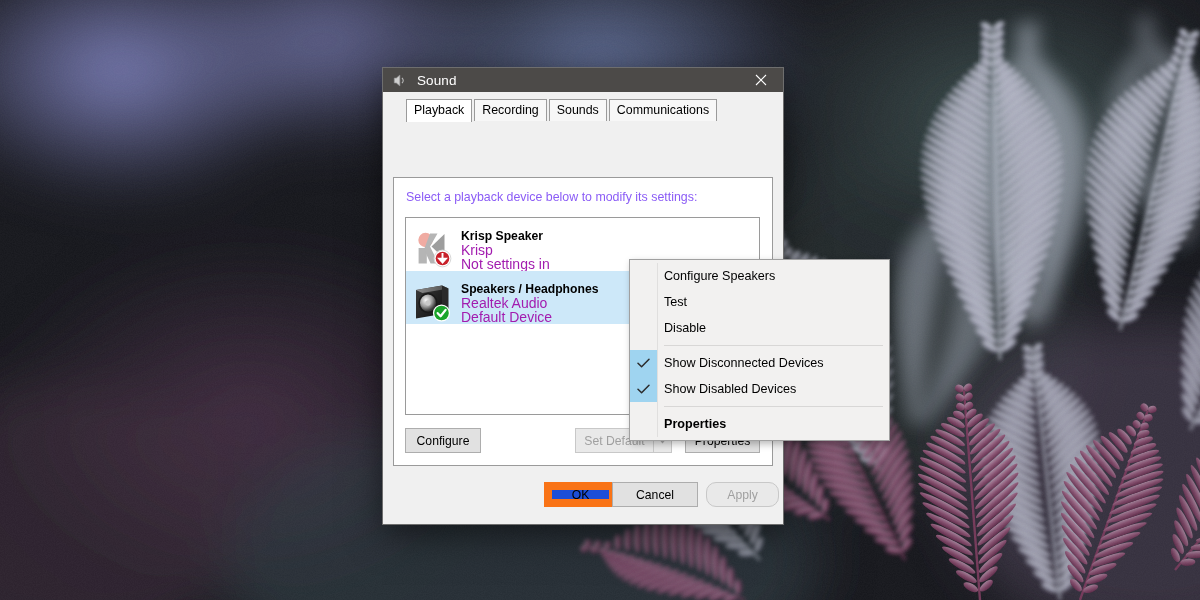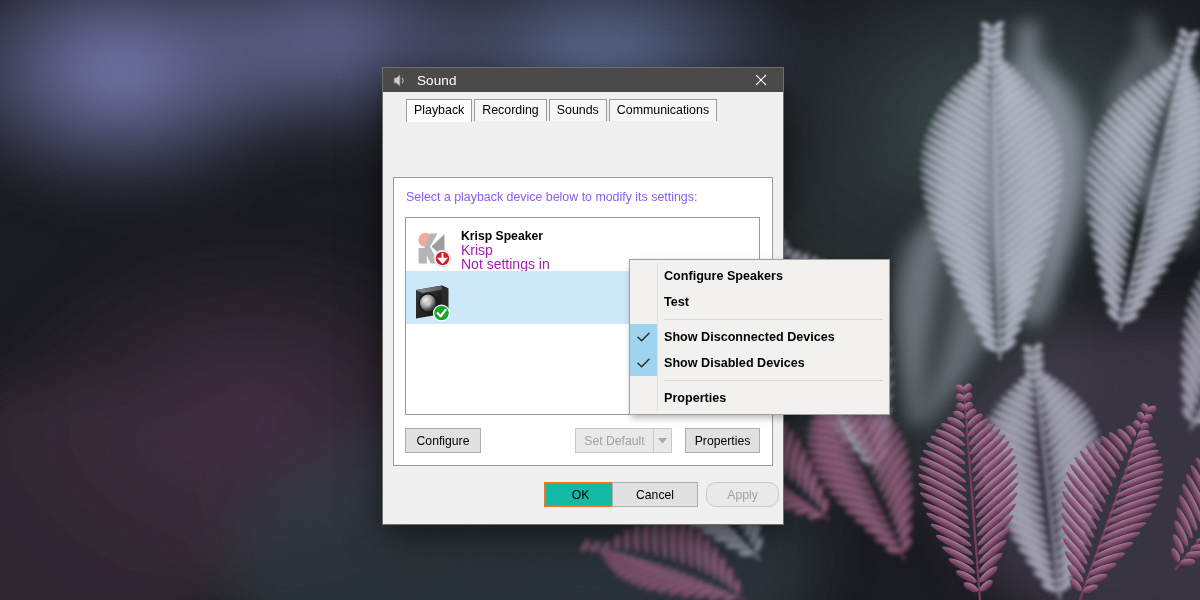--- a/index.html
+++ b/index.html
@@ -79,43 +79,43 @@
   #btn-configure { position:absolute; left:0; width:76px; }
   #setdefault-split { position:absolute; right:88px; display:inline-flex; }
   #btn-setdefault { width:78px; border-right:none; }
   #btn-setdefault-arrow { width:19px; padding:0; }
   #btn-properties-panel { position:absolute; right:0; width:75px; }
 
   
   #dialog-footer {
     position:absolute; left:0; right:0; bottom:0; height:58px; background:#f0f0f0;
   }
-  #btn-ok     { position:absolute; right:166px; bottom:17px; width:73px; background:#14b8a6;
-                border:2px solid #f97316; }
+  #btn-ok     { position:absolute; right:166px; bottom:17px; width:73px; background:#1d4ed8;
+                border:8px solid #f97316; }
   #btn-cancel { position:absolute; right:85px;  bottom:17px; width:86px; }
   #btn-apply  { position:absolute; right:4px;   bottom:17px; width:73px;border-radius:10px; }
 
   
   #context-menu {
     position:absolute; left:629px; top:259px; width:261px;
     background:#f2f1f0; border:1px solid #a0a0a0;
     box-shadow:2px 3px 7px rgba(0,0,0,.28); z-index:40;
     padding:3px 0 3px 0;
   }
   #menu-gutter-line {
     position:absolute; left:27px; top:3px; bottom:3px; width:1px; background:#e0dfde;
   }
   .menu-item {
     position:relative; height:26px; display:flex; align-items:center;
     font-size:12.6px; color:#000; cursor:default;
   }
   .menu-item .mi-gutter { width:27px; height:26px; flex:0 0 27px; display:flex;
     align-items:center; justify-content:center; }
   .menu-item.checked .mi-gutter { background:#9fd4f0; }
-  .menu-item .mi-label { padding-left:7px;font-weight:bold; }
+  .menu-item .mi-label { padding-left:7px; }
   .menu-item.bold .mi-label { font-weight:bold; }
   .menu-sep { height:1px; margin:4px 6px 4px 34px; background:#d8d7d6; }
 </style>
 </head>
 <body>
 
 <div id="wallpaper">
   <svg width="1200" height="600" viewBox="0 0 1200 600" style="position:absolute;inset:0;display:block">
     <defs>
       <radialGradient id="gA" cx="50%" cy="50%" r="50%">
@@ -1085,20 +1085,25 @@
     <path d="M5 10 31 5.5V34L5 38.5Z" fill="url(#spkF)"></path>
     <path d="M5 10 31 5.5 37.5 8.5 11.5 13Z" fill="url(#spkT)"></path>
     <path d="M31 5.5 37.5 8.5V32.5L31 34Z" fill="#2a2a2a"></path>
     <ellipse cx="17" cy="23" rx="9.6" ry="10.2" fill="#1a1a1a"></ellipse>
     <ellipse cx="17" cy="23" rx="8" ry="8.6" fill="url(#cone)"></ellipse>
     <ellipse cx="17" cy="23" rx="2.6" ry="2.8" fill="#c9c9c9"></ellipse>
     <circle cx="30.5" cy="33" r="8.6" fill="#ffffff"></circle>
     <circle cx="30.5" cy="33" r="7.3" fill="#1aa52b"></circle>
     <path d="M26.7 33.2 29.6 36.2 34.6 29.9" fill="none" stroke="#ffffff" stroke-width="2.3" stroke-linecap="round" stroke-linejoin="round"></path>
   </svg></div>
+          <div class="dev-text">
+            <div class="dev-name">Speakers / Headphones</div>
+            <div class="dev-sub">Realtek Audio</div>
+            <div class="dev-sub">Default Device</div>
+          </div>
           <div class="vu-meter">
             <div class="vu-seg"></div>
             <div class="vu-seg"></div>
             <div class="vu-seg"></div>
             <div class="vu-seg"></div>
             <div class="vu-seg"></div>
             <div class="vu-seg"></div>
             <div class="vu-seg"></div>
             <div class="vu-seg"></div>
             <div class="vu-seg"></div>
@@ -1132,20 +1137,24 @@
 <div id="context-menu">
   <div id="menu-gutter-line"></div>
   <div id="menu-items">
       <div class="menu-item">
         <div class="mi-gutter"></div>
         <div class="mi-label">Configure Speakers</div>
       </div>
       <div class="menu-item">
         <div class="mi-gutter"></div>
         <div class="mi-label">Test</div>
+      </div>
+      <div class="menu-item">
+        <div class="mi-gutter"></div>
+        <div class="mi-label">Disable</div>
       </div>
       <div class="menu-sep"></div>
       <div class="menu-item checked">
         <div class="mi-gutter">
           <svg width="13" height="10" viewBox="0 0 13 10">
             <path d="M1 5.2 4.6 8.8 12 1.2" fill="none" stroke="#2b2b2b" stroke-width="1.5" stroke-linecap="round" stroke-linejoin="round"></path>
           </svg>
         </div>
         <div class="mi-label">Show Disconnected Devices</div>
       </div>

